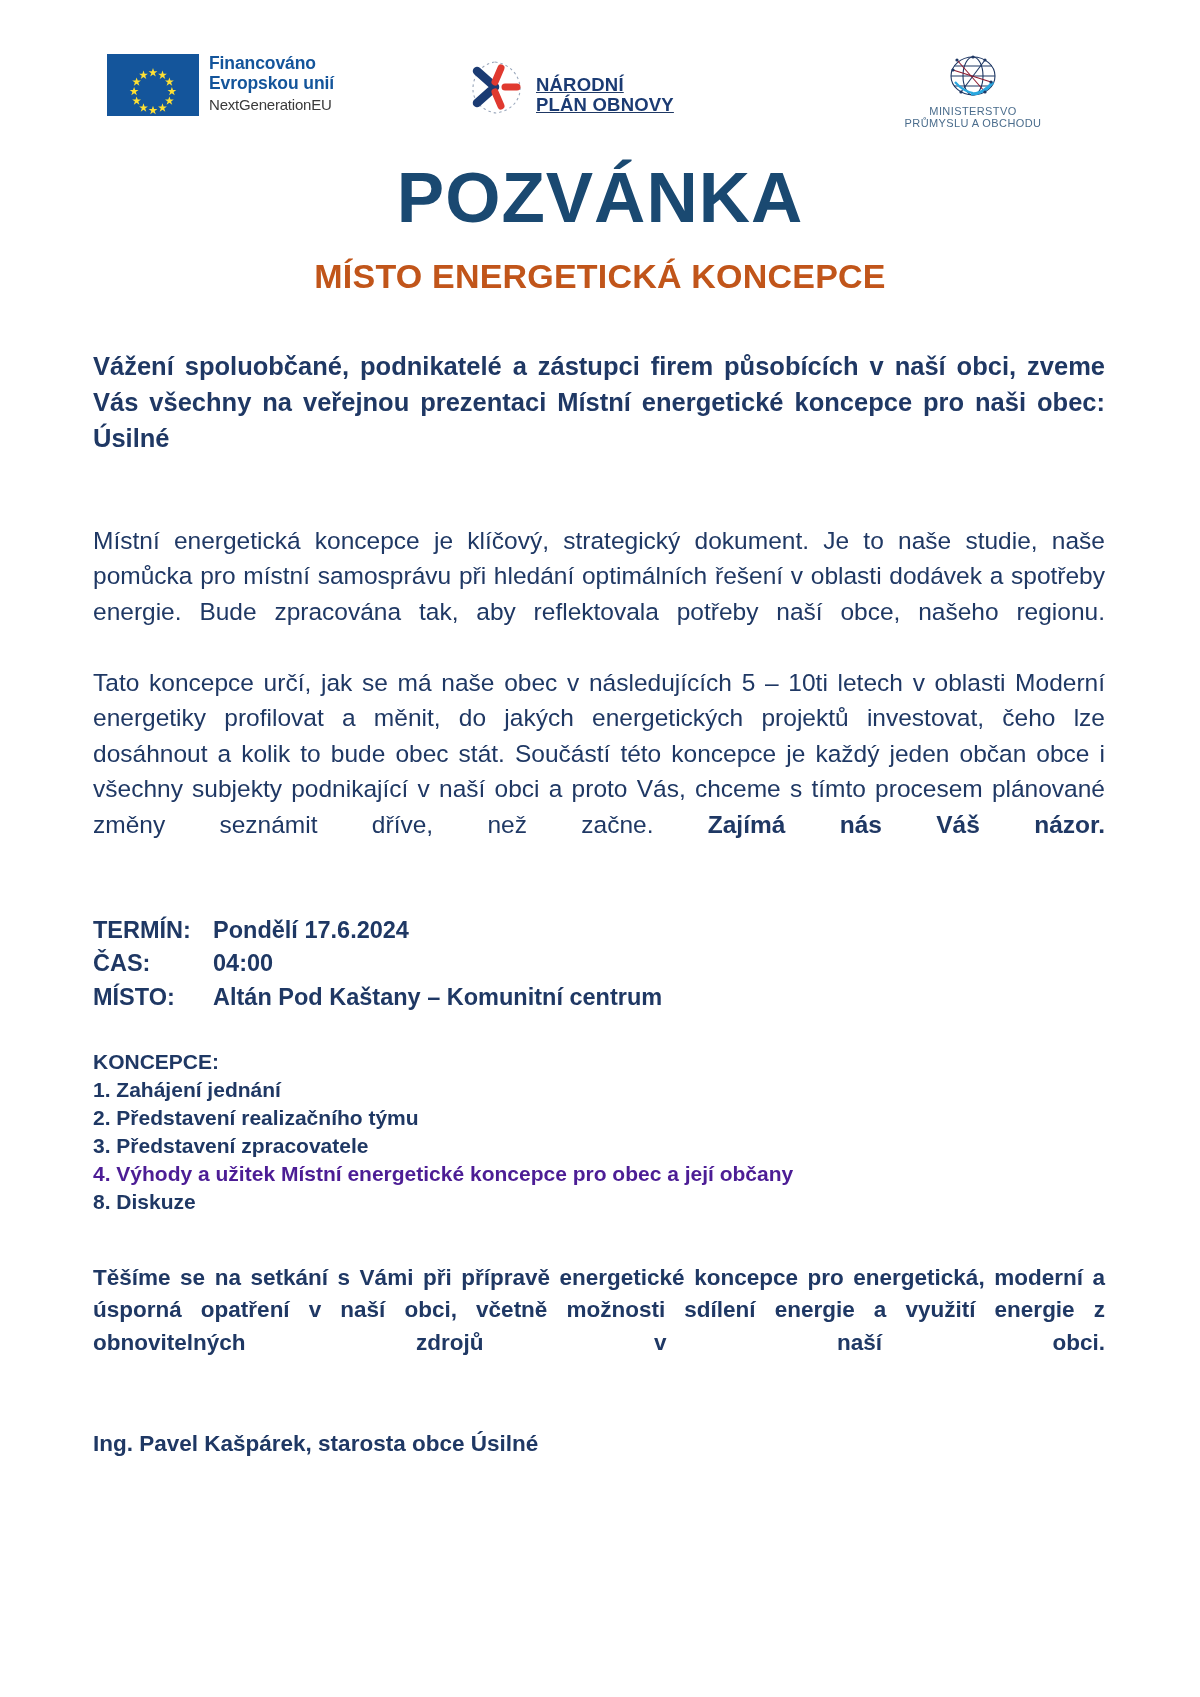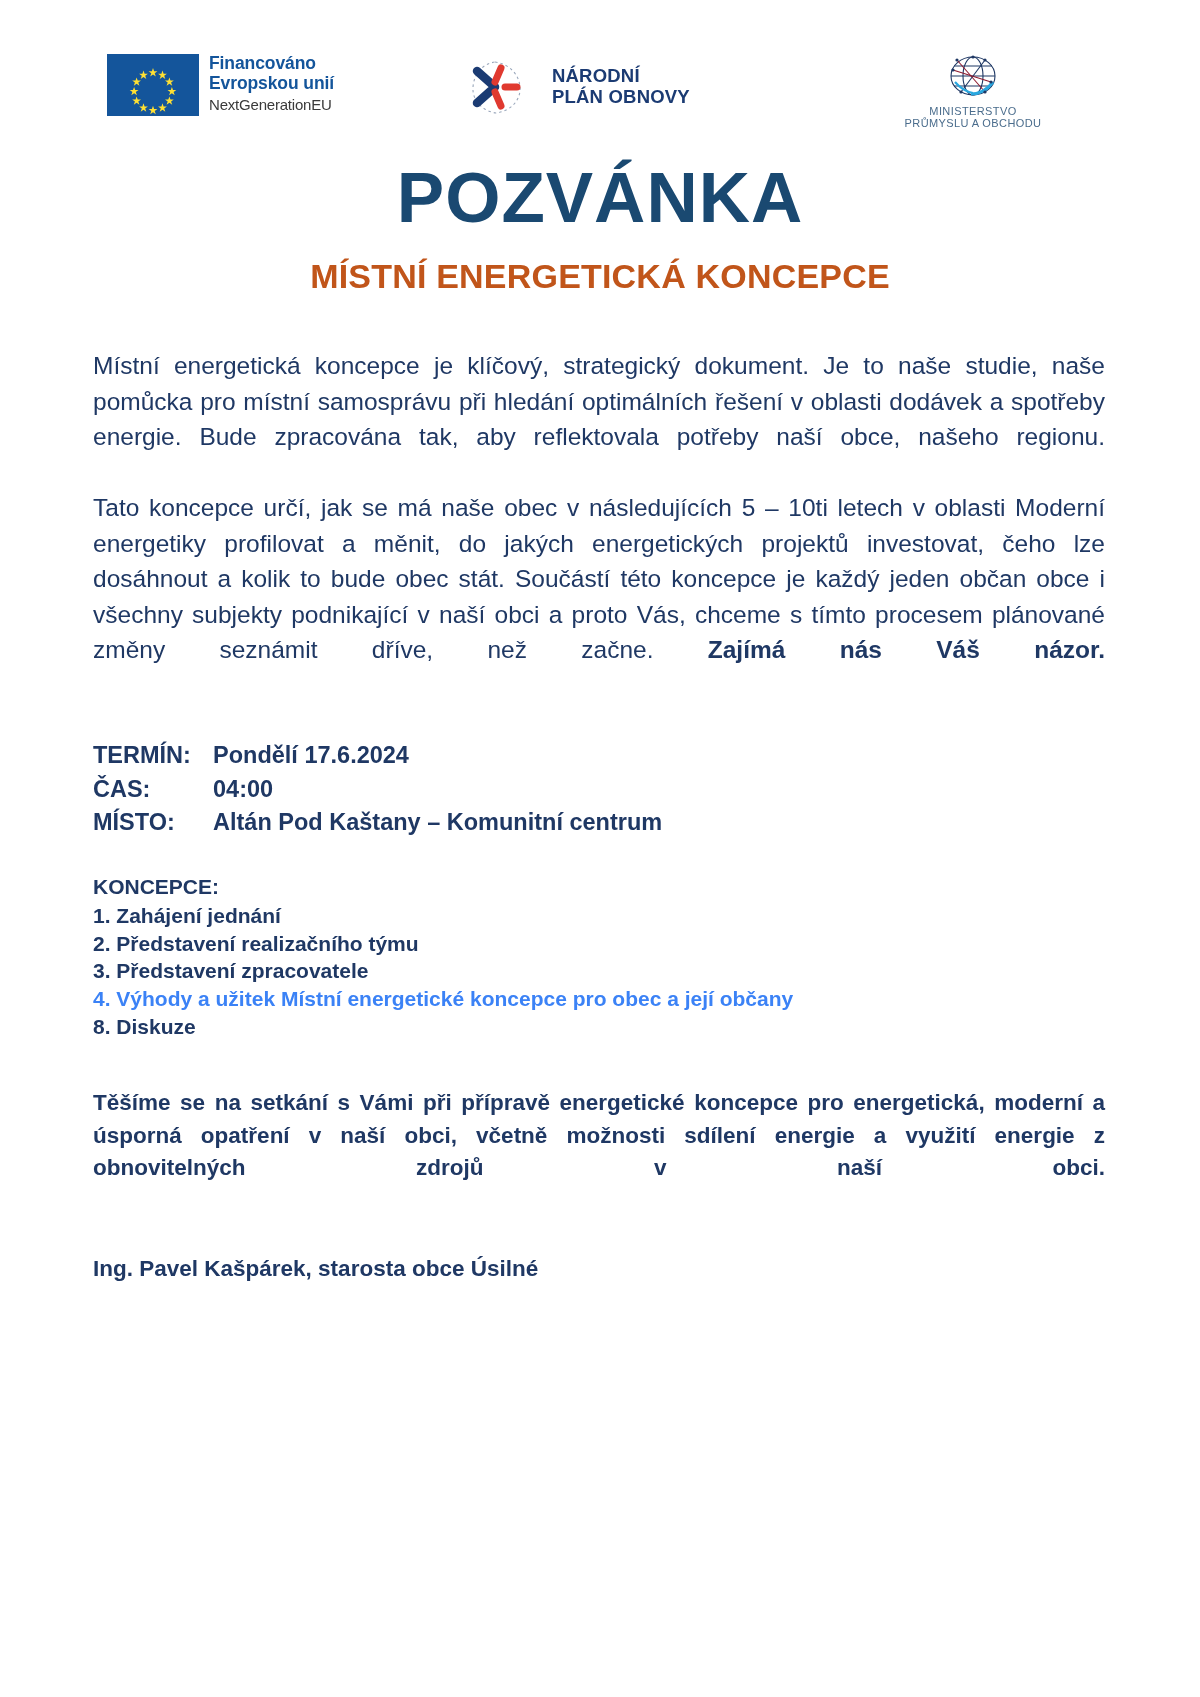--- a/index.html
+++ b/index.html
@@ -55,25 +55,26 @@
     font-size: 15px;
     font-weight: normal;
     color: #3a3a3a;
     white-space: nowrap;
     margin-top: 2px;
     letter-spacing: -0.2px;
   }
 
   .logo-npo {
     display: flex;
-    align-items: center;
-    gap: 25px;
+    align-items: flex-end;
+    gap: 9px;
     width: 330px;
     margin-left: 40px;
     padding-top: 6px;
+    text-decoration: underline;
   }
   .npo-mark { width: 62px; height: 58px; flex: none; }
   .npo-text { line-height: 1.12; }
   .npo-l1, .npo-l2 {
     font-size: 18.5px;
     font-weight: bold;
     color: #1b3b73;
     white-space: nowrap;
     letter-spacing: 0.2px;
   }
@@ -160,21 +161,21 @@
   .program-heading {
     font-size: 21px;
     font-weight: bold;
     line-height: 1.35;
   }
   .program-item {
     font-size: 21px;
     font-weight: bold;
     line-height: 1.33;
   }
-  .program-item.highlight { color: #3b82f6; }
+  .program-item.highlight { color: #4c1d95; }
 
   
   .closing {
     margin-top: 46px;
     font-size: 22.5px;
     font-weight: bold;
     line-height: 1.44;
     text-align: justify;
     text-justify: inter-word;
   }
@@ -257,24 +258,25 @@
       </g>
     </svg>
     <div class="mpo-text">
       <div class="mpo-l1">MINISTERSTVO</div>
       <div class="mpo-l2">PRŮMYSLU A OBCHODU</div>
     </div>
   </div>
 </div>
 
 <div class="title-main">POZVÁNKA</div>
-<div class="title-sub">MÍSTNÍ ENERGETICKÁ KONCEPCE</div>
+<div class="title-sub">MÍSTO ENERGETICKÁ KONCEPCE</div>
 
 <div class="content">
 
+  <p class="lead">Vážení spoluobčané, podnikatelé a zástupci firem působících v naší obci, zveme Vás všechny na veřejnou prezentaci Místní energetické koncepce pro naši obec: Úsilné</p>
 
   <p class="para first">Místní energetická koncepce je klíčový, strategický dokument. Je to naše studie, naše pomůcka pro místní samosprávu při hledání optimálních řešení v oblasti dodávek a spotřeby energie. Bude zpracována tak, aby reflektovala potřeby naší obce, našeho regionu.</p>
 
   <p class="para"><span>Tato koncepce určí, jak se má naše obec v následujících 5 – 10ti letech v oblasti Moderní energetiky profilovat a měnit, do jakých energetických projektů investovat, čeho lze dosáhnout a kolik to bude obec stát. Součástí této koncepce je každý jeden občan obce i všechny subjekty podnikající v naší obci a proto Vás, chceme s tímto procesem plánované změny seznámit dříve, než začne. </span><b>Zajímá nás Váš názor.</b></p>
 
   <div class="details">
     <div class="detail-row">
       <span class="detail-label">TERMÍN:</span>
       <span class="detail-value">Pondělí 17.6.2024</span>
     </div>

